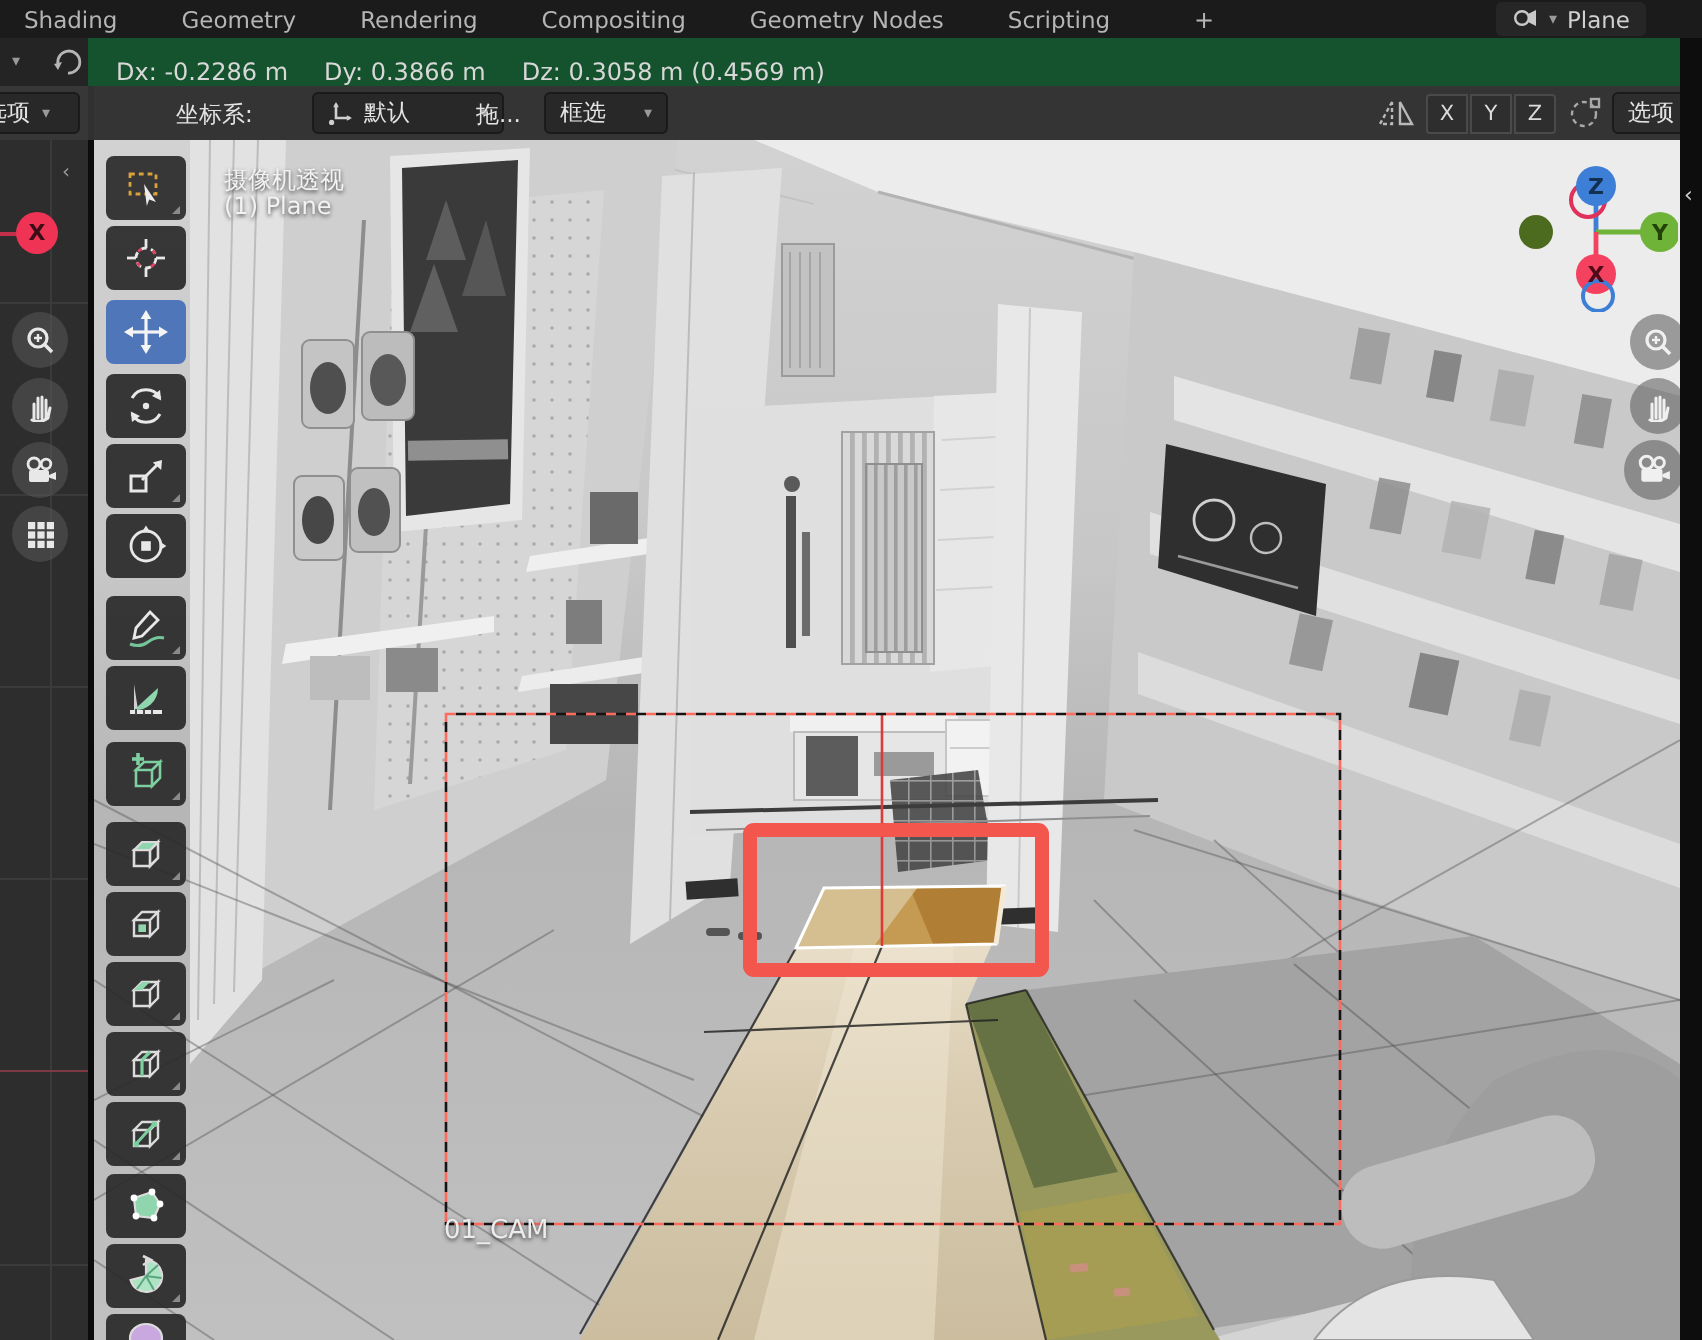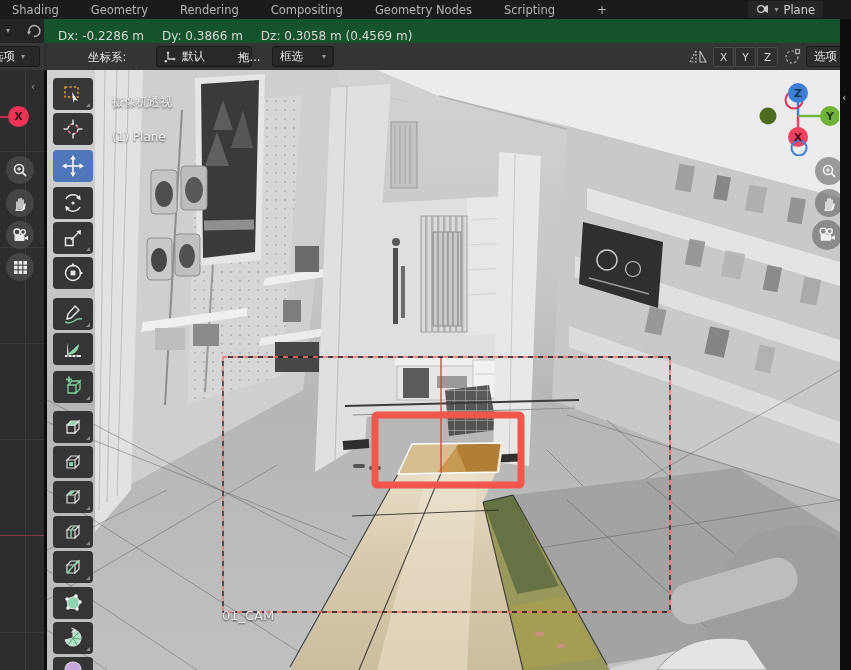--- a/index.html
+++ b/index.html
@@ -390,22 +390,22 @@
 
       <g>
         <rect x="176" y="287" width="447" height="255" fill="none" stroke="#ff6a5e" stroke-width="1.3" stroke-dasharray="5 5"></rect>
         <rect x="176" y="287" width="447" height="255" fill="none" stroke="#141414" stroke-width="1.3" stroke-dasharray="5 5" stroke-dashoffset="5"></rect>
       </g>
 
       <rect x="328" y="345" width="146" height="70" fill="none" stroke="#f2564d" stroke-width="7" rx="2"></rect>
     </svg>
 
     
-    <div class="vp-label" style="left:65px;top:24px;text-align:right;">摄像机透视</div>
-    <div class="vp-label" style="left:65px;top:26px;margin-top:34px;">(1) Plane</div>
+    <div class="vp-label" style="left:65px;top:12px;text-align:right;">摄像机透视</div>
+    <div class="vp-label" style="left:65px;top:26px;">(1) Plane</div>
     <div class="vp-label" style="left:175px;top:538px;font-size:13px;color:#ececec;">01_CAM</div>
   </div>
 
   <div class="abs" style="left:757px;top:78px;width:82px;height:78px;">
     <svg width="82" height="78" viewBox="0 0 82 78">
       <line x1="41" y1="38" x2="41" y2="16" stroke="#3d7fd6" stroke-width="2.4"></line>
       <line x1="41" y1="38" x2="72" y2="38" stroke="#6fb339" stroke-width="2.4"></line>
       <line x1="41" y1="38" x2="41" y2="56" stroke="#f4415f" stroke-width="2.4"></line>
       <circle cx="37" cy="22" r="8.5" fill="none" stroke="#e0315a" stroke-width="2"></circle>
       <circle cx="41" cy="15" r="10" fill="#3d7fd6"></circle>

